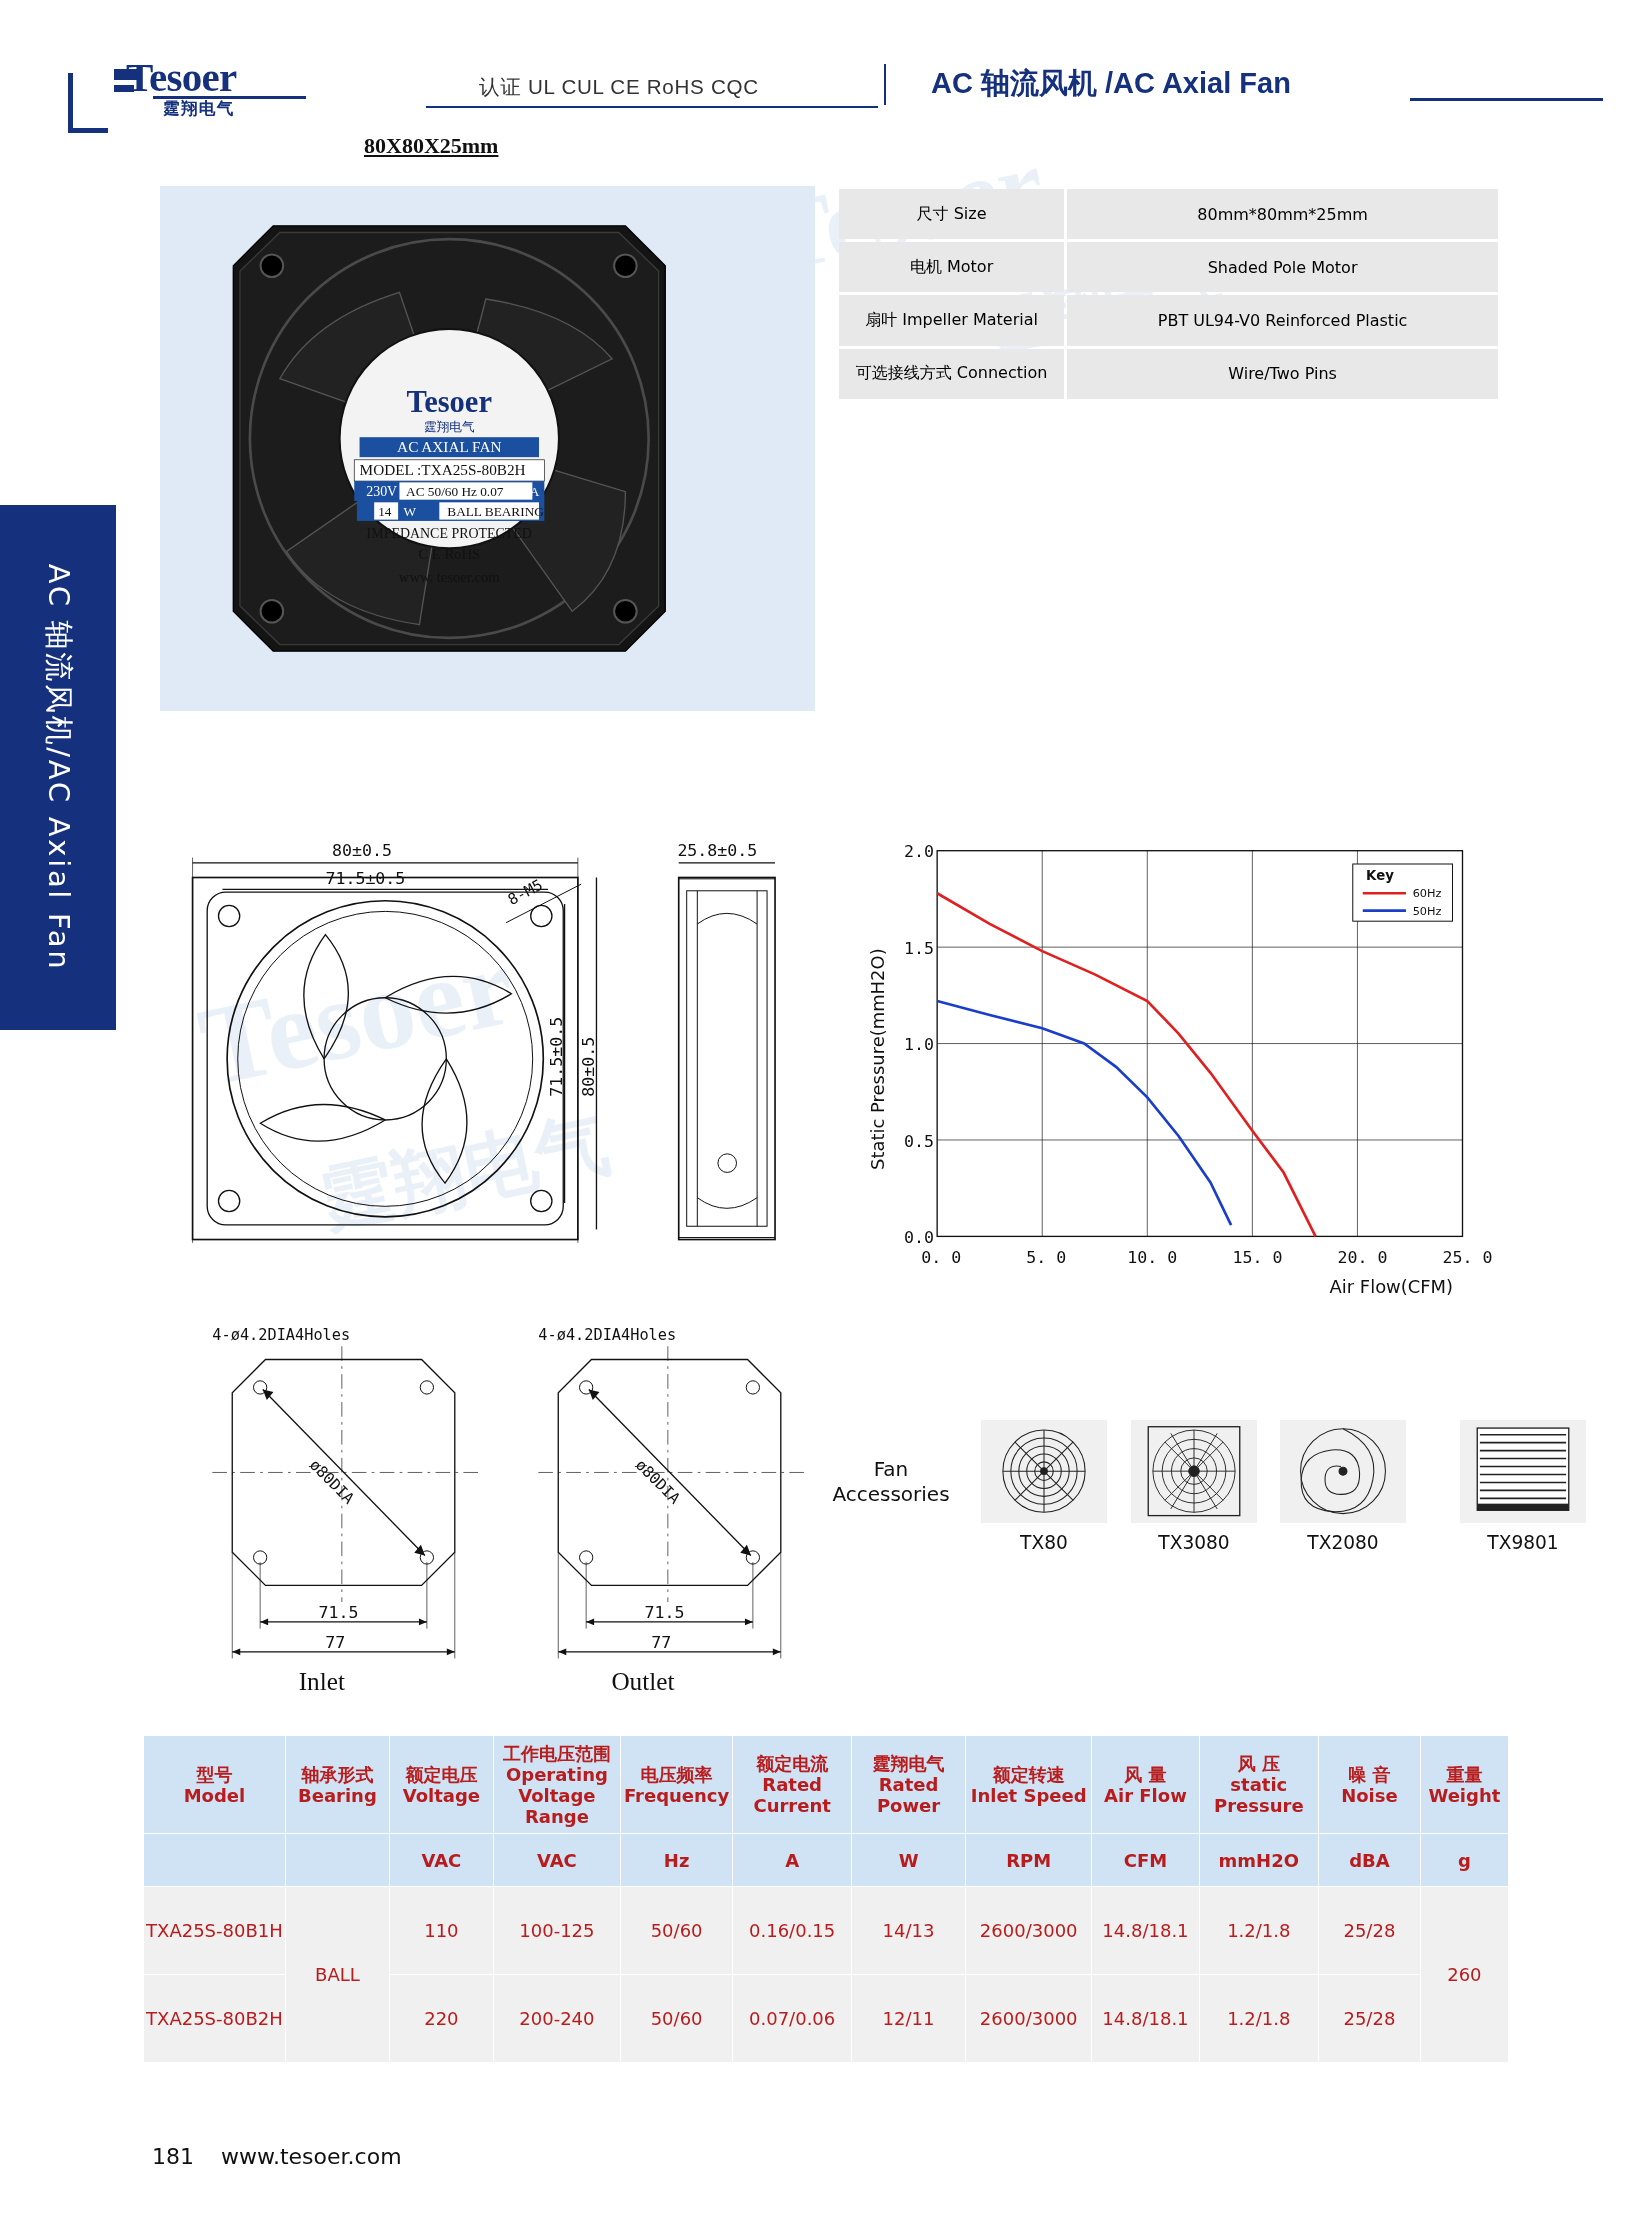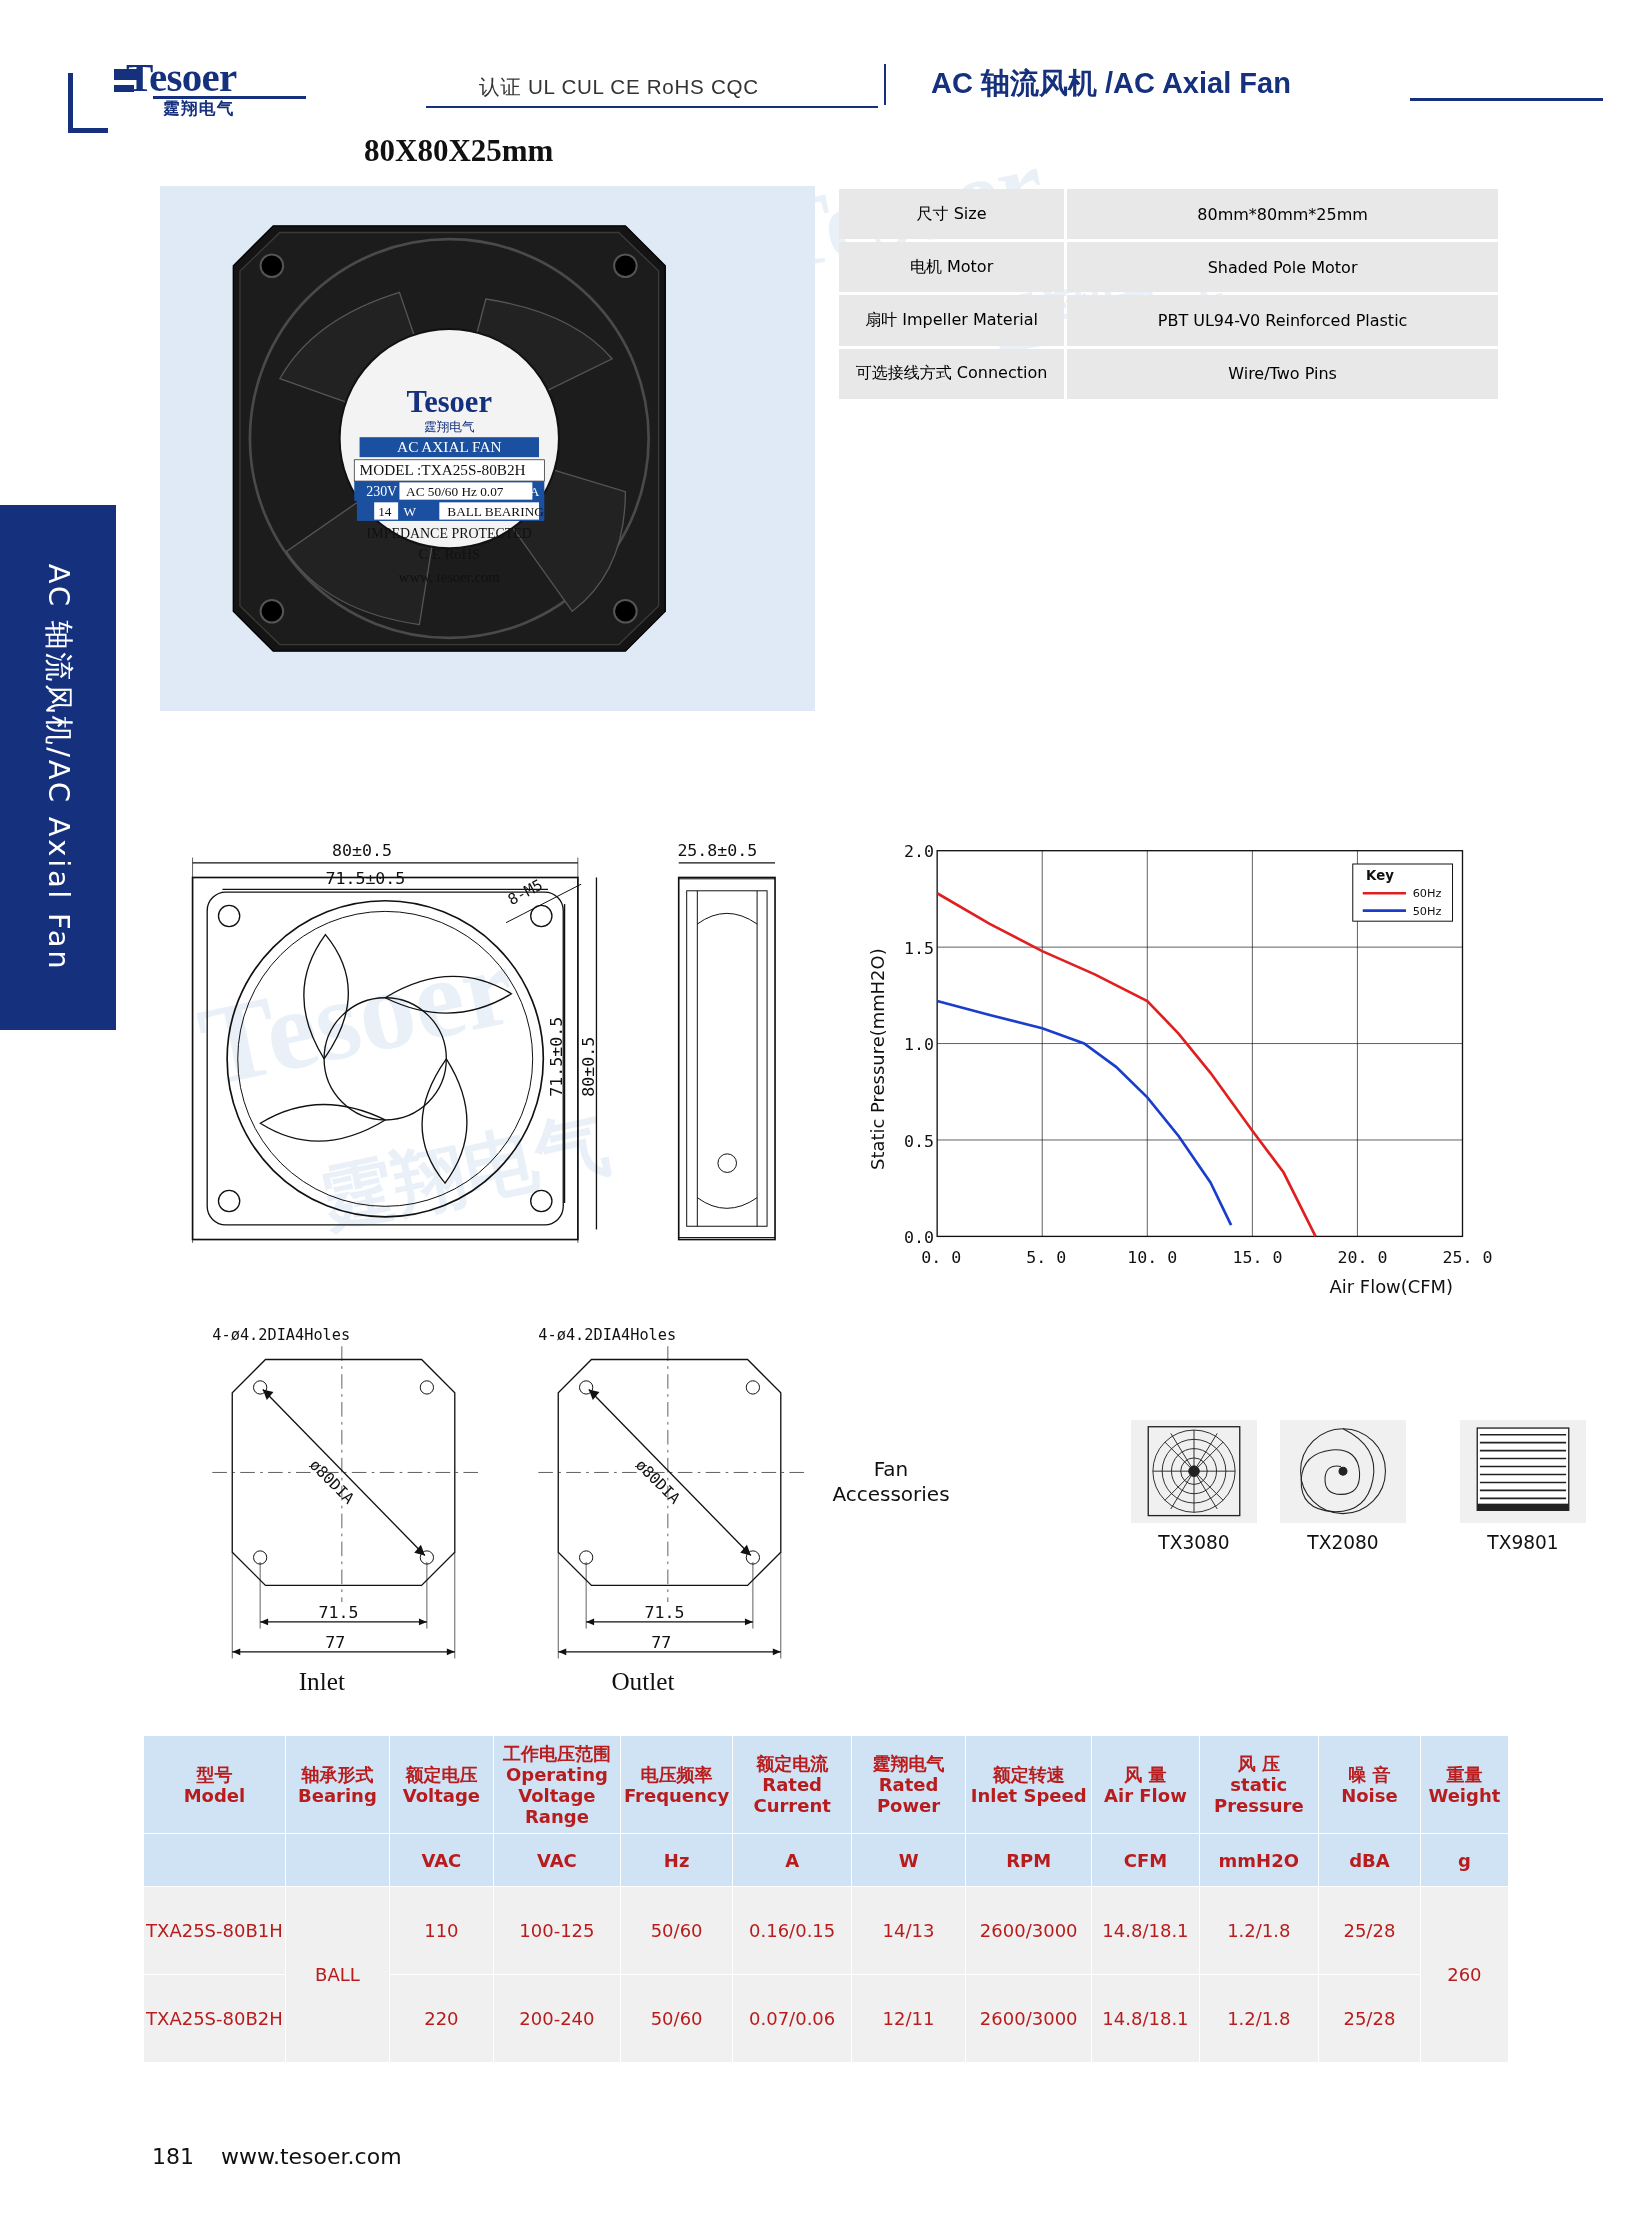--- a/index.html
+++ b/index.html
@@ -54,22 +54,23 @@
     transform:rotate(90deg);transform-origin:0 0;
     left:116px;
     display:flex;align-items:center;justify-content:center;
     font-size:29px;letter-spacing:2.7px;
     font-family:"DejaVu Sans", sans-serif;
   }
 
   
   .model-title{
     position:absolute;left:364px;top:133px;
-    font-size:31px;font-weight:bold;color:#111;
+    font-size:22px;font-weight:bold;color:#111;
     font-family:"Liberation Serif", serif;
+    text-decoration:underline;
   }
 
   
   .photo{
     position:absolute;left:160px;top:186px;width:655px;height:525px;
     background:#dfeaf6;
   }
   .fan-svg{position:absolute;left:0;top:0;}
 
   
@@ -409,20 +410,39 @@
       <line x1="385" y1="345" x2="385" y2="505" stroke="#111" stroke-width="1"></line>
       <line x1="92" y1="360" x2="92" y2="460" stroke="#111" stroke-width="1"></line>
       <line x1="343" y1="360" x2="343" y2="460" stroke="#111" stroke-width="1"></line>
       <text class="lbl" x="130" y="552">Outlet</text>
     </svg>
   </div>
 
   <div class="acc">
     <div class="acc-label">Fan Accessories</div>
 
+    <div class="acc-item" style="left:153px;">
+      <div class="acc-box">
+        <svg width="126" height="103" viewBox="0 0 190 155">
+          <g stroke="#222" stroke-width="1.6" fill="none">
+            <circle cx="95" cy="77" r="62"></circle>
+              <circle cx="95" cy="77" r="50"></circle>
+            <circle cx="95" cy="77" r="38"></circle>
+              <circle cx="95" cy="77" r="26"></circle>
+            <circle cx="95" cy="77" r="14"></circle>
+              <circle cx="95" cy="77" r="5" fill="#222"></circle>
+            <line x1="33" y1="77" x2="157" y2="77"></line>
+              <line x1="95" y1="15" x2="95" y2="139"></line>
+            <line x1="51" y1="33" x2="139" y2="121"></line>
+              <line x1="139" y1="33" x2="51" y2="121"></line>
+          </g>
+        </svg>
+      </div>
+      <div class="acc-name">TX80</div>
+    </div>
 
     <div class="acc-item" style="left:303px;">
       <div class="acc-box">
         <svg width="126" height="103" viewBox="0 0 190 155">
           <rect x="26" y="10" width="138" height="134" fill="none" stroke="#222" stroke-width="2"></rect>
           <g stroke="#222" stroke-width="1.4" fill="none">
             <circle cx="95" cy="77" r="62"></circle>
               <circle cx="95" cy="77" r="48"></circle>
             <circle cx="95" cy="77" r="34"></circle>
               <circle cx="95" cy="77" r="20"></circle>

